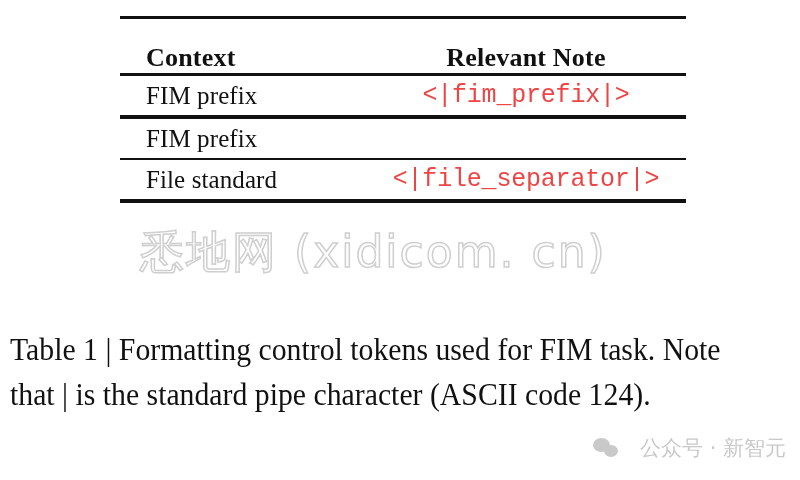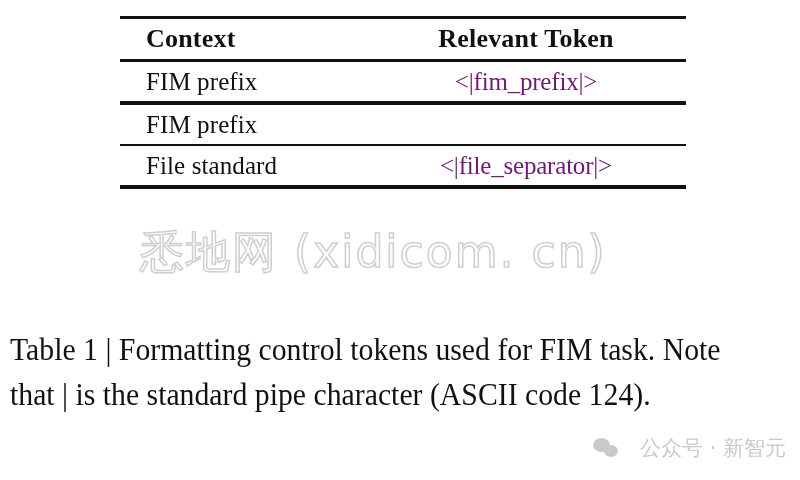--- a/index.html
+++ b/index.html
@@ -30,36 +30,36 @@
   .rule-top      { height: 3px; }
   .rule-header   { height: 3px; }
   .rule-mid      { height: 2px; }
   .rule-bottom   { height: 4px; }
 
   .trow {
     display: flex;
     align-items: center;
     height: 39px;
   }
-  .trow.header-row { height: 40px; }
+  .trow.header-row { height: 54px; align-items: flex-end; }
 
   .cell-context {
     width: 246px;
     padding-left: 26px;
     box-sizing: border-box;
     font-size: 25px;
     color: #111111;
     letter-spacing: .1px;
   }
   .cell-token {
     flex: 1;
     text-align: center;
-    font-family: Liberation Serif, serif;
+    font-family: Liberation Mono, monospace;
     font-size: 25px;
-    color: #701a75;
+    color: #ef4444;
     letter-spacing: -0.2px;
     white-space: nowrap;
   }
   .header-row .cell-context,
   .header-row .cell-token {
     font-family: "Liberation Serif", "DejaVu Serif", serif;
     font-weight: bold;
     color: #111111;
     font-size: 26px;
     letter-spacing: .2px;
@@ -133,21 +133,21 @@
 <body>
 
 <div id="page">
 
   <div id="table-block">
 
     <div class="rule rule-top"></div>
 
     <div class="trow header-row">
       <div class="cell-context">Context</div>
-      <div class="cell-token">Relevant Token</div>
+      <div class="cell-token">Relevant Note</div>
     </div>
 
     <div class="rule rule-header"></div>
 
     <div class="trow">
       <div class="cell-context">FIM prefix</div>
       <div class="cell-token">&lt;|fim_prefix|&gt;</div>
     </div>
 
     <div class="rule rule-mid"></div>

